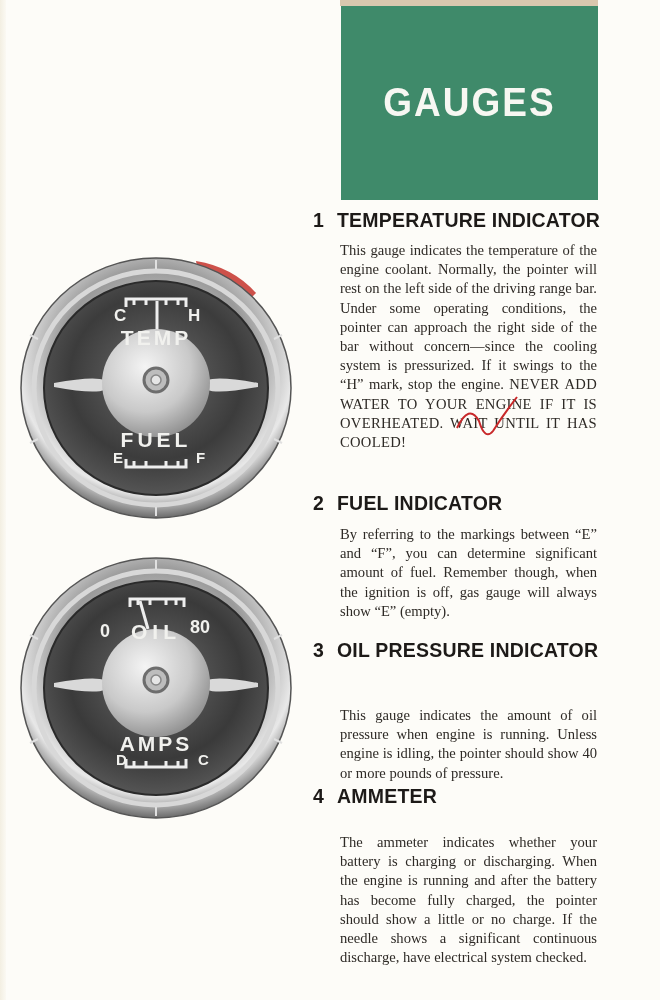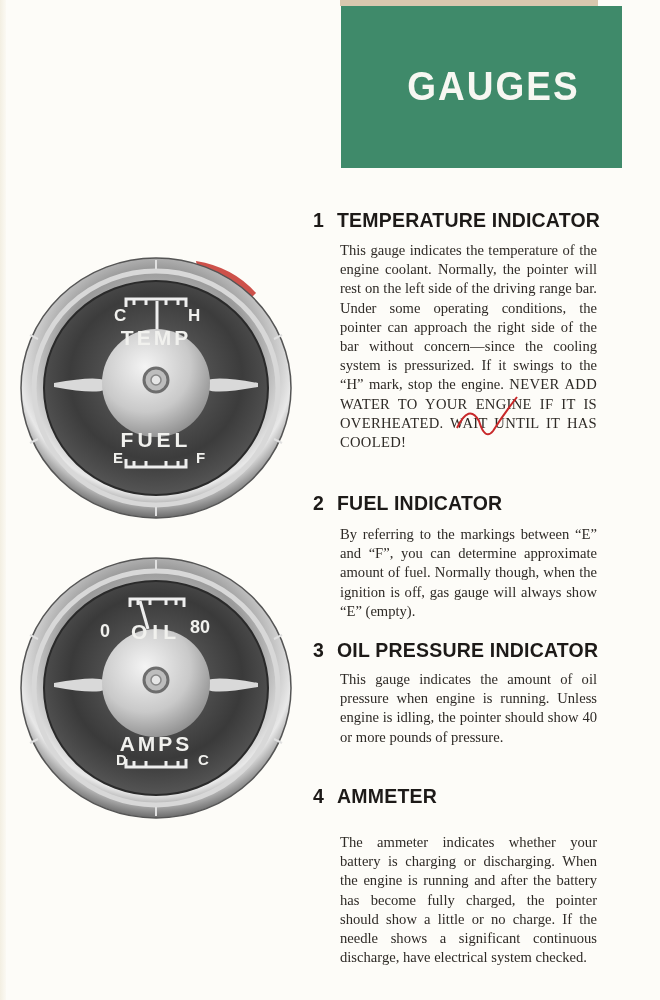--- a/index.html
+++ b/index.html
@@ -12,23 +12,23 @@
   }
   .page-edge {
     position: absolute; left: 0; top: 0; width: 6px; height: 1000px;
     background: linear-gradient(to right, #f3efe2, #fbf9f3);
   }
   .top-strip {
     position: absolute; left: 340px; top: 0; width: 258px; height: 6px;
     background: #d9c7ae;
   }
   .banner {
-    position: absolute; left: 341px; top: 6px; width: 257px; height: 162px;
+    position: absolute; left: 341px; top: 6px; width: 257px; height: 194px;
     background: #3f8a6a;
-    display: flex; align-items: center; justify-content: center; padding-left: 24px;
+    display: flex; align-items: center; justify-content: center;
   }
   .banner-title {
     color: #f7f7f2;
     font-family: "Liberation Sans", "DejaVu Sans", sans-serif;
     font-weight: bold; font-size: 37px; letter-spacing: 2px;
     transform: scaleY(1.12);
   }
 
   .section { position: absolute; left: 0; width: 660px; }
   .section-head {
@@ -174,29 +174,29 @@
 
 <svg class="pen-mark" width="70" height="50" viewBox="0 0 70 50">
   <path d="M2 35 Q14 10 24 28 Q30 48 38 38 Q48 22 62 4" fill="none" stroke="#c8282a" stroke-width="2"></path>
 </svg>
 
 <div class="section" style="top:0;">
   <div class="section-head" style="top:491px;">
     <span class="section-num">2</span><span>FUEL INDICATOR</span>
   </div>
   <div class="section-body" style="top:525px;">
-    <p>By referring to the markings between “E” and “F”, you can determine approximate amount of fuel. Normally though, when the ignition is off, gas gauge will always show “E” (empty).</p>
+    <p>By referring to the markings between “E” and “F”, you can determine significant amount of fuel. Remember though, when the ignition is off, gas gauge will always show “E” (empty).</p>
   </div>
 </div>
 
 <div class="section" style="top:0;">
   <div class="section-head" style="top:638px;">
     <span class="section-num">3</span><span>OIL PRESSURE INDICATOR</span>
   </div>
-  <div class="section-body" style="top:670px;">
+  <div class="section-body" style="top:706px;">
     <p>This gauge indicates the amount of oil pressure when engine is running. Unless engine is idling, the pointer should show 40 or more pounds of pressure.</p>
   </div>
 </div>
 
 <div class="section" style="top:0;">
   <div class="section-head" style="top:784px;">
     <span class="section-num">4</span><span>AMMETER</span>
   </div>
   <div class="section-body" style="top:833px;">
     <p>The ammeter indicates whether your battery is charging or discharging. When the engine is running and after the battery has become fully charged, the pointer should show a little or no charge. If the needle shows a significant continuous discharge, have electrical system checked.</p>

